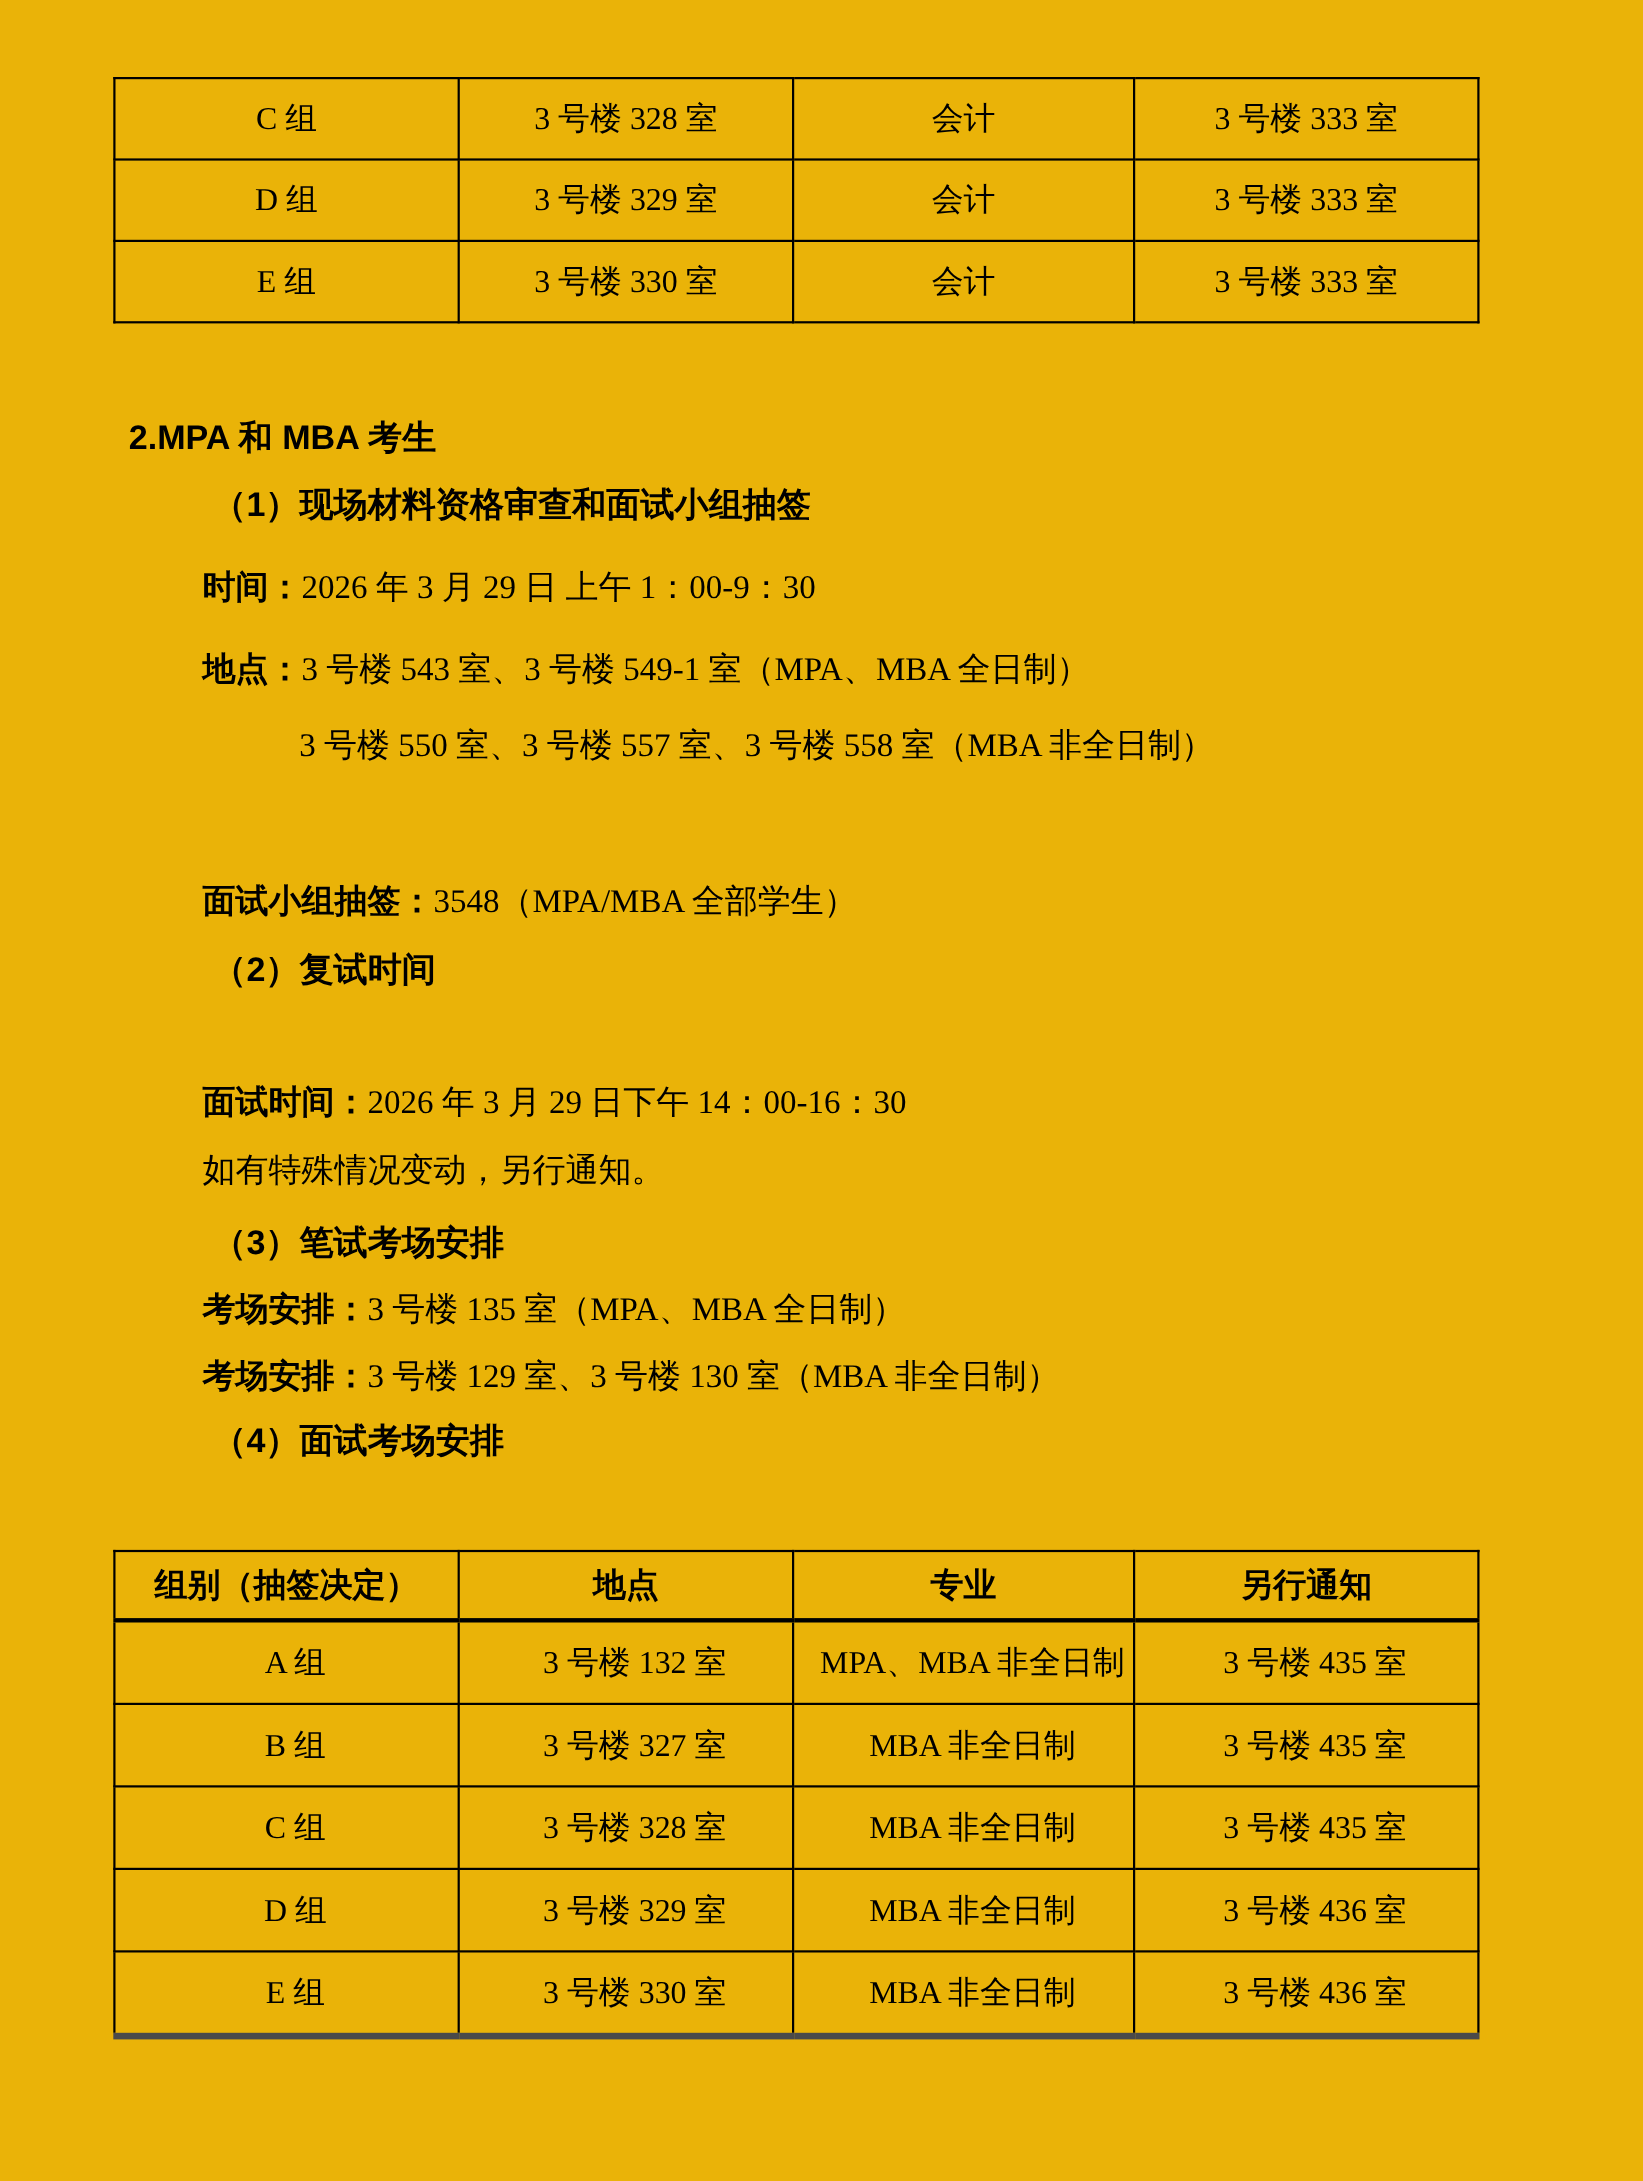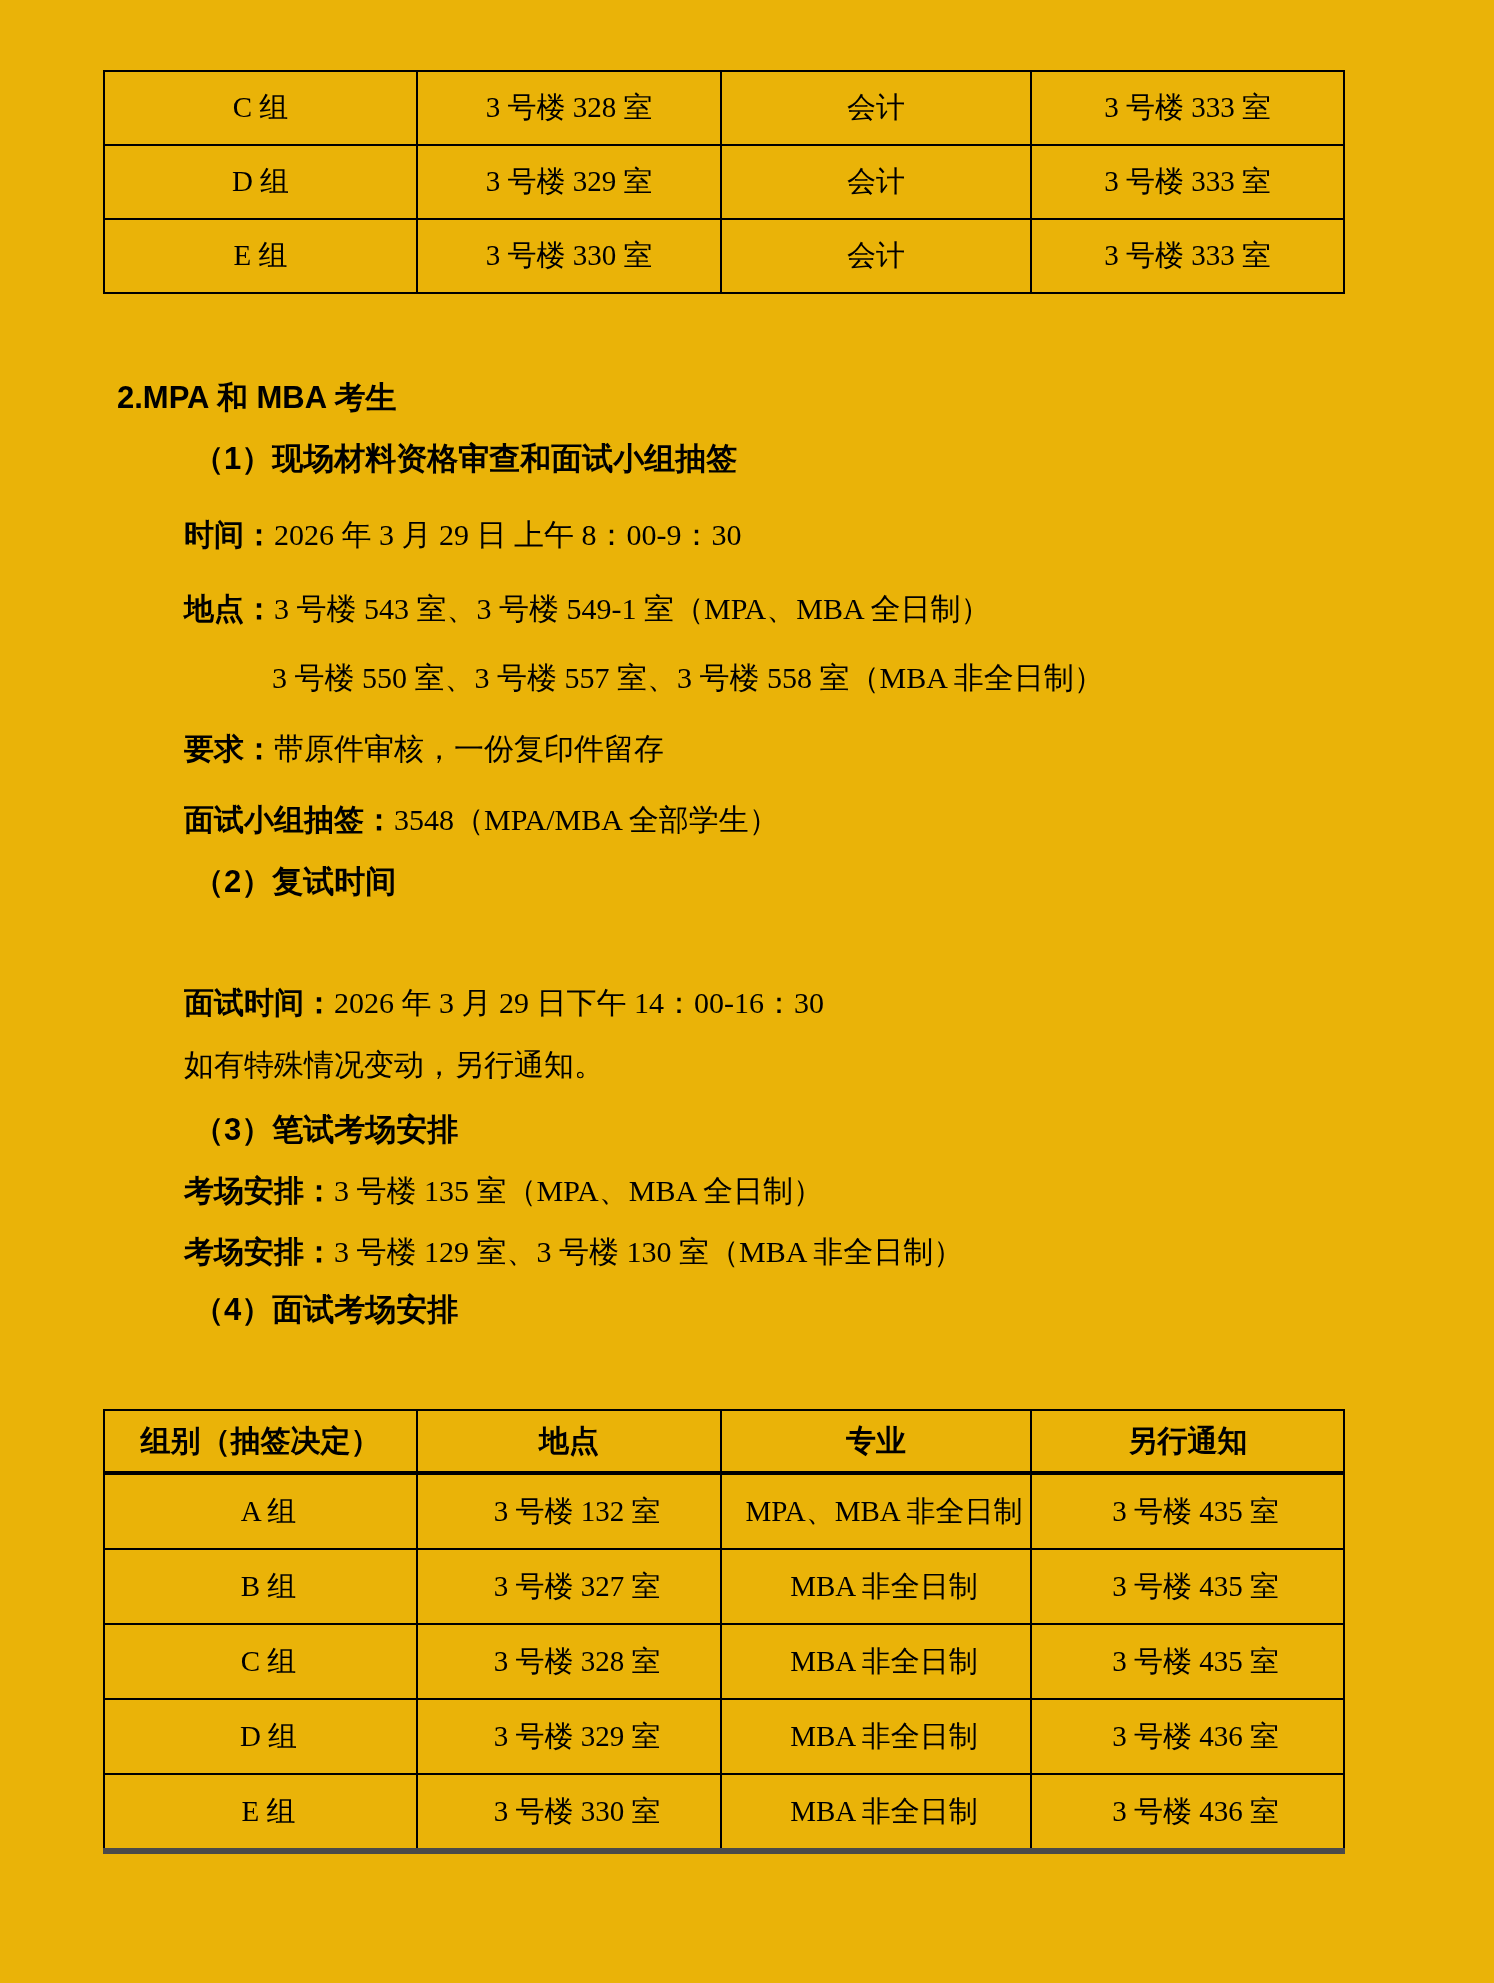--- a/index.html
+++ b/index.html
@@ -89,34 +89,31 @@
         <td>3 号楼 333 室</td>
       </tr>
     </tbody>
   </table>
 
   <div class="line hd" style="left:117px;top:380px;">2.MPA 和 MBA 考生</div>
 
   <div class="line hd" style="left:193px;top:441px;">（1）现场材料资格审查和面试小组抽签</div>
 
   <div class="line" style="left:184px;top:517px;">
-    <span class="lbl">时间：</span><span>2026 年 3 月 29 日 上午 8：00-9：30</span>
+    <span class="lbl">时间：</span><span>2026 年 3 月 29 日 上午 1：00-9：30</span>
   </div>
 
   <div class="line" style="left:184px;top:591px;">
     <span class="lbl">地点：</span><span>3 号楼 543 室、3 号楼 549-1 室（MPA、MBA 全日制）</span>
   </div>
 
   <div class="line" style="left:272px;top:660px;">
     <span>3 号楼 550 室、3 号楼 557 室、3 号楼 558 室（MBA 非全日制）</span>
   </div>
 
-  <div class="line" style="left:184px;top:731px;">
-    <span class="lbl">要求：</span><span>带原件审核，一份复印件留存</span>
-  </div>
 
   <div class="line" style="left:184px;top:802px;">
     <span class="lbl">面试小组抽签：</span><span>3548（MPA/MBA 全部学生）</span>
   </div>
 
   <div class="line hd" style="left:193px;top:864px;">（2）复试时间</div>
 
 
   <div class="line" style="left:184px;top:985px;">
     <span class="lbl">面试时间：</span><span>2026 年 3 月 29 日下午 14：00-16：30</span>

